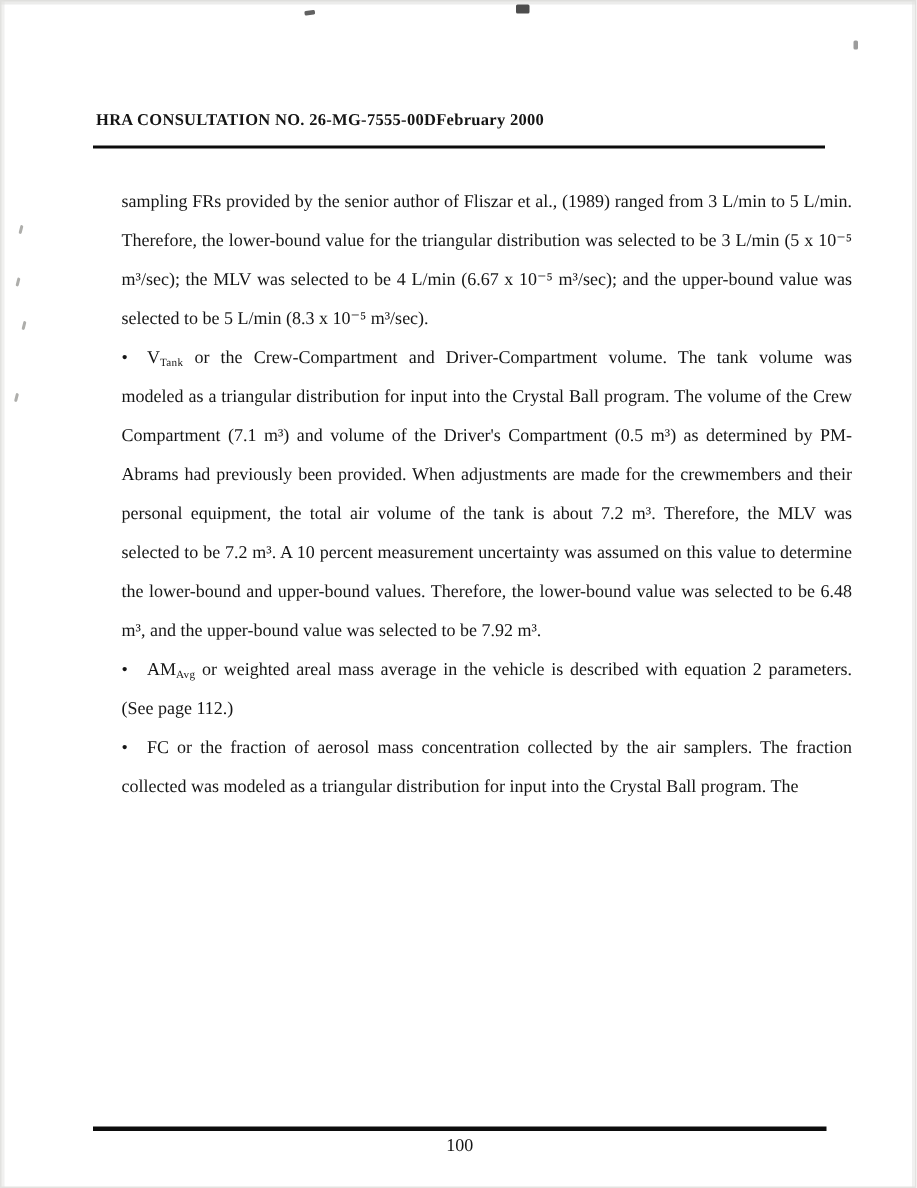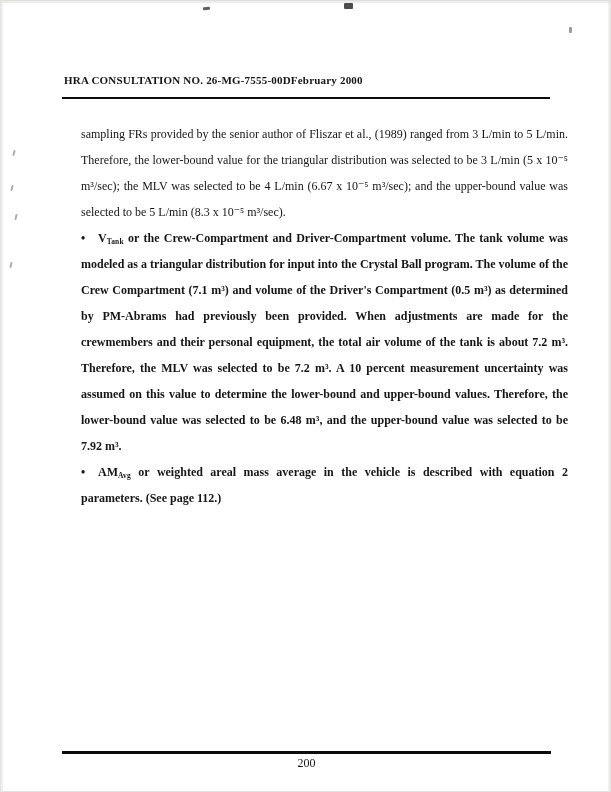--- a/index.html
+++ b/index.html
@@ -52,21 +52,20 @@
     width: 487px;
     font-size: 12px;
     line-height: 26px;
     text-align: justify;
     margin-left: 17px;
   }
   .content p { margin: 0; }
   .bullet {
     margin: 31px 0 0 21px;
     text-indent: 0;
-    font-weight: bold;
   }
   .bullet-marker {
     display: inline-block;
     width: 17px;
     text-indent: 0;
   }
   sub.term-sub {
     font-size: 0.62em;
     line-height: 0;
     vertical-align: -0.25em;
@@ -116,19 +115,22 @@
 
     <p class="bullet">
       <span class="bullet-marker">•</span><span>V</span><sub class="term-sub">Tank</sub><span> or the Crew-Compartment and Driver-Compartment volume.  The tank volume was modeled as a triangular distribution for input into the Crystal Ball program.  The volume of the Crew Compartment (7.1 m³) and volume of the Driver's Compartment (0.5 m³) as determined by PM-Abrams had previously been provided.  When adjustments are made for the crewmembers and their personal equipment, the total air volume of the tank is about 7.2 m³.  Therefore, the MLV was selected to be 7.2 m³.  A 10 percent measurement uncertainty was assumed on this value to determine the lower-bound and upper-bound values.  Therefore, the lower-bound value was selected to be 6.48 m³, and the upper-bound value was selected to be 7.92 m³.</span>
     </p>
 
     <p class="bullet">
       <span class="bullet-marker">•</span><span>AM</span><sub class="term-sub">Avg</sub><span> or weighted areal mass average in the vehicle is described with equation 2 parameters. (See page 112.)</span>
     </p>
 
 
+    <p class="bullet">
+      <span class="bullet-marker">•</span><span></span><sub class="term-sub"></sub><span>FC or the fraction of aerosol mass concentration collected by the air samplers.  The fraction collected was modeled as a triangular distribution for input into the Crystal Ball program.  The</span>
+    </p>
 
   </div>
 
   <div class="footer-rule"></div>
-  <div class="page-number">200</div>
+  <div class="page-number">100</div>
 
 </div>
 
 </body></html>

